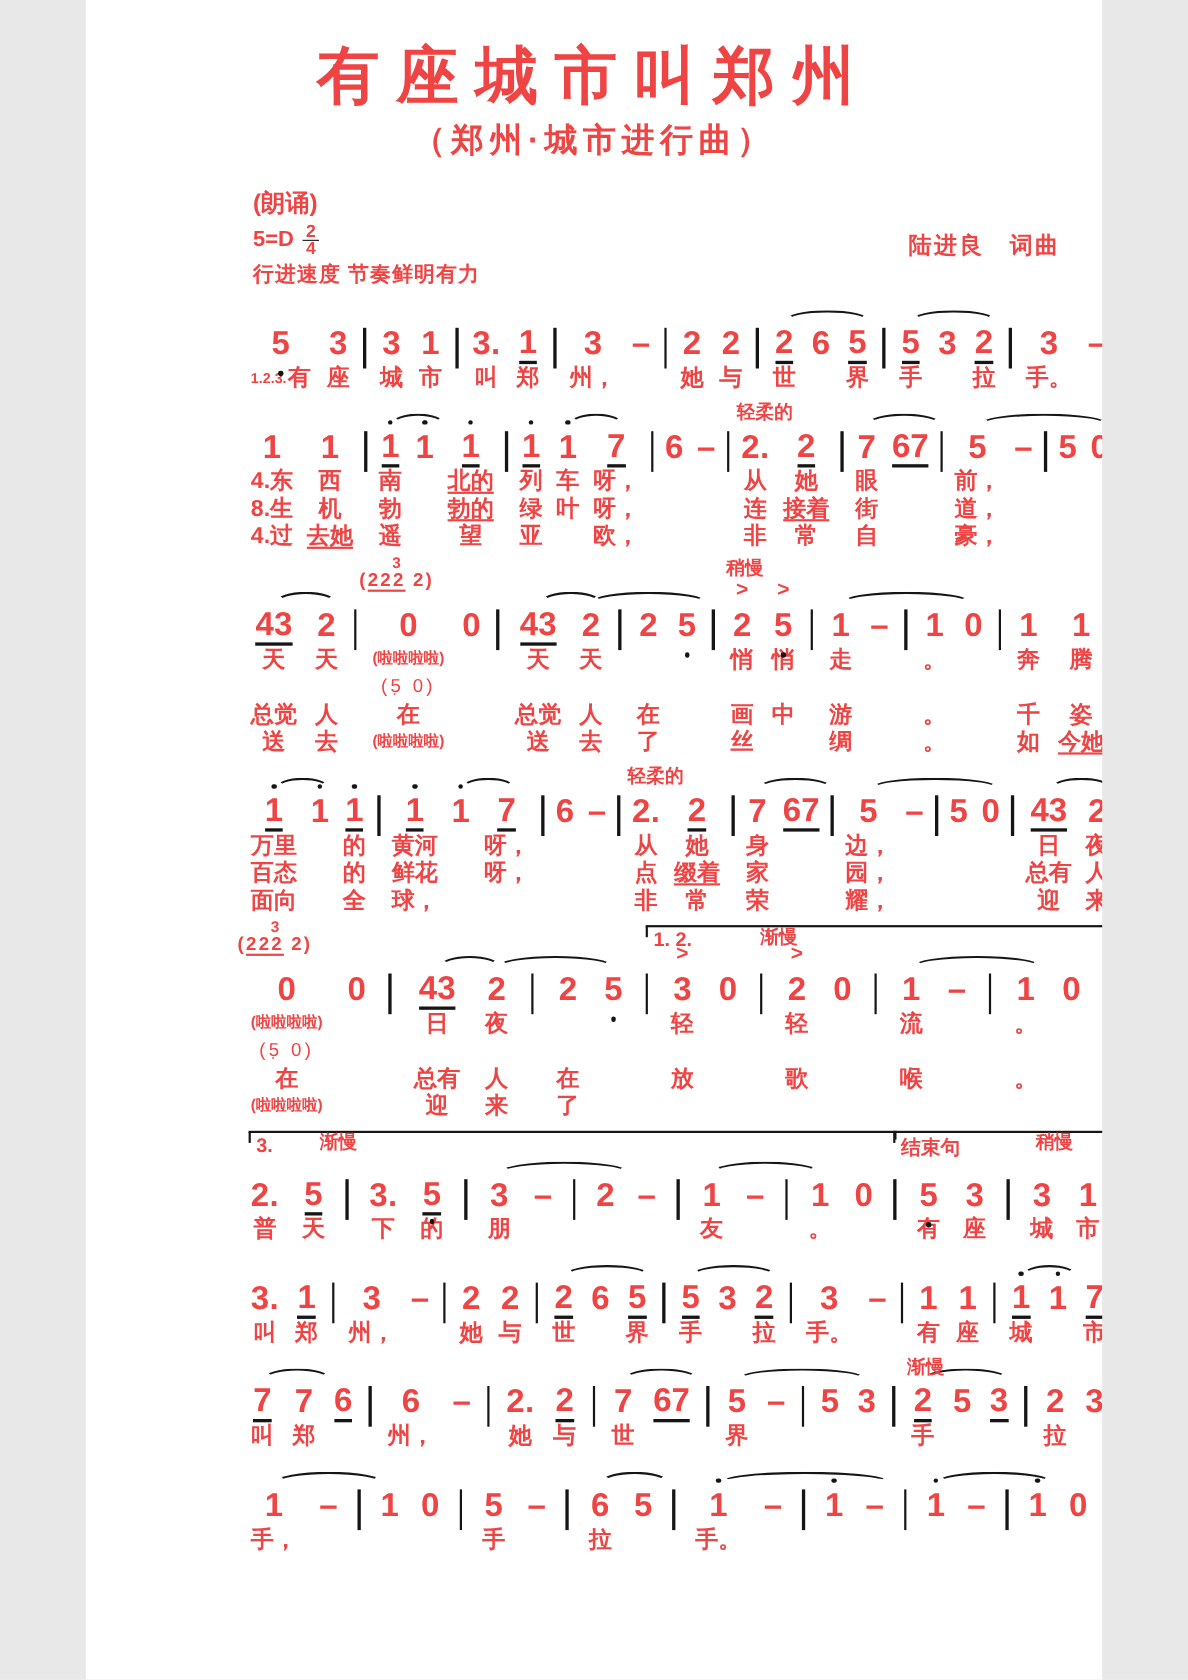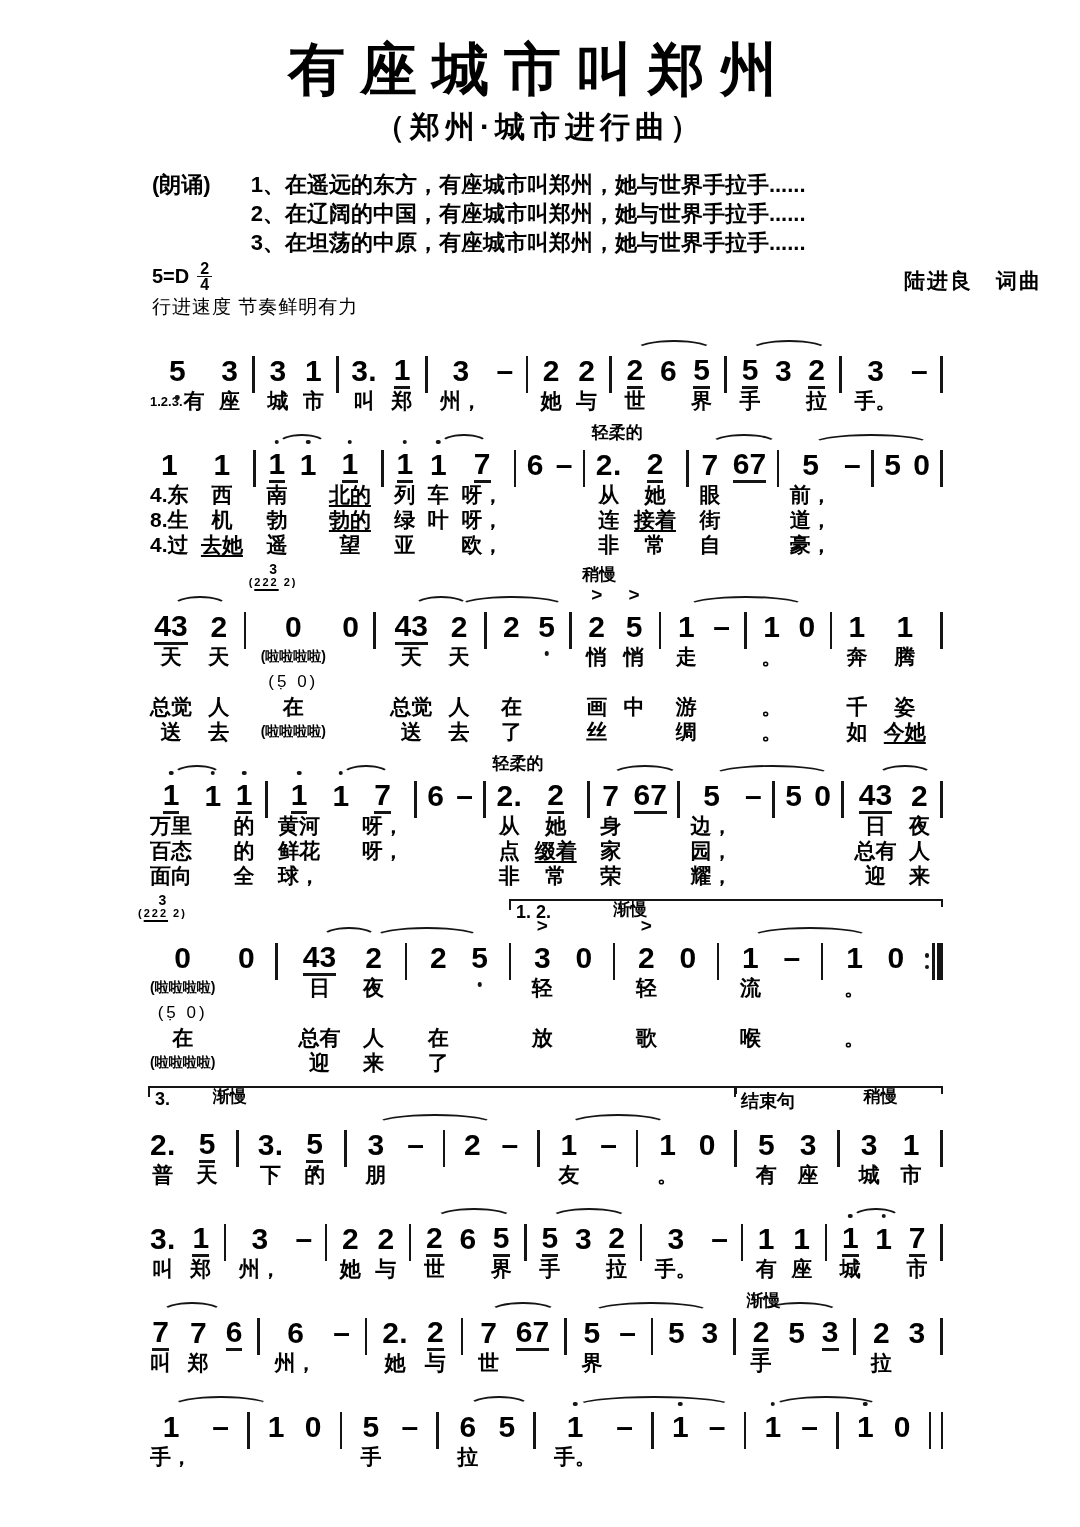--- a/index.html
+++ b/index.html
@@ -1,31 +1,31 @@
 <!DOCTYPE html>
 <html><head>
 <meta charset="utf-8">
 <style>
   html,body{margin:0;padding:0;background:#e8e8e8;}
-  .page{position:relative;width:1080px;height:1527px;background:#ffffff;color:#000000;
+  .page{position:relative;width:924px;height:1527px;background:#ffffff;color:#ef4444;
     font-family:"Liberation Sans",sans-serif;overflow:hidden;margin:0 auto;}
   
   .hdr{padding-top:38px;}
   .title{text-align:center;font-size:57px;font-weight:900;letter-spacing:15px;line-height:1.1;}
   .subtitle{text-align:center;font-size:30px;font-weight:800;letter-spacing:5px;margin-top:6px;}
-  .recite{display:flex;margin:22px 20px 0 152px;font-size:22px;font-weight:600;line-height:29px;gap:36px;}
+  .recite{display:flex;margin:22px 20px 0 152px;font-size:22px;font-weight:600;line-height:29px;}
   .recite .rlabel{white-space:nowrap;margin-right:4px;}
   .recite .rlines div{white-space:nowrap;}
   .meta{position:relative;margin:4px 30px 0 152px;height:62px;}
   .keysig{position:absolute;left:0;top:0;font-size:20px;font-weight:700;display:flex;align-items:center;}
   .frac{display:inline-flex;flex-direction:column;align-items:center;margin-left:8px;font-size:16px;line-height:15px;}
   .frac i{font-style:normal;padding:0 3px;}
   .frac i:first-child{border-bottom:1.8px solid #151515;}
   .credit{position:absolute;right:8px;top:6px;font-size:21px;font-weight:600;letter-spacing:2px;}
-  .tempo{position:absolute;left:0;top:33px;font-size:19px;font-weight:400;letter-spacing:1px;text-align:center;}
+  .tempo{position:absolute;left:0;top:33px;font-size:19px;font-weight:700;letter-spacing:1px;text-align:center;}
   
   .score{margin-left:148px;width:795px;}
   .line-wrap{position:relative;padding-top:30px;margin-bottom:3px;}
   .m-line{display:flex;justify-content:space-between;align-items:flex-start;}
   .cell{position:relative;display:flex;flex-direction:column;align-items:center;padding:0 2px;}
   .note{position:relative;display:flex;align-items:flex-end;font-size:30px;font-weight:700;
     line-height:36px;height:36px;}
   .note.u{border-bottom:3px solid #151515;height:33px;line-height:33px;}
   .ch{position:relative;display:inline-block;min-width:16px;text-align:center;}
   .ch.aug{min-width:9px;font-weight:900;}
@@ -39,46 +39,41 @@
   .bar-rep .rd b{width:4.5px;height:4.5px;border-radius:50%;background:#151515;}
   .bar-rep .thin{width:2.6px;height:37px;background:#151515;margin-right:2.5px;}
   .bar-rep .thick{width:5.5px;height:37px;background:#151515;}
   .lbl{position:absolute;top:-26px;left:-2px;font-size:17px;font-weight:700;white-space:nowrap;z-index:3;}
   .cell.hasacc .lbl{top:-46px;}
   .acc{position:absolute;top:-25px;left:50%;transform:translateX(-50%);font-size:19px;font-weight:900;z-index:3;}
   .arc{position:absolute;top:-13px;left:55%;height:15px;border:2.4px solid transparent;
     border-top-color:#151515;border-radius:100% 100% 0 0;z-index:2;pointer-events:none;}
   .cue{position:absolute;top:-47px;left:-10px;text-align:center;white-space:nowrap;z-index:3;line-height:1;}
   .cue .tup{font-size:14px;font-weight:700;display:block;margin-bottom:1px;}
-  .cue .cuetxt{font-size:11px;font-weight:700;letter-spacing:2px;}
+  .cue .cuetxt{font-size:17px;font-weight:700;letter-spacing:2px;}
   .cue u,.ly u{text-decoration-thickness:2px;text-underline-offset:3px;}
   .ly{height:25px;font-size:21px;font-weight:600;white-space:nowrap;display:flex;align-items:center;justify-content:center;}
   .ly.sm{font-size:14px;letter-spacing:0;}
   .ly.cuely{font-size:17px;font-weight:400;letter-spacing:3px;}
   .ly .pfx{font-size:13px;font-weight:600;margin-right:1px;letter-spacing:0;}
   .volta{position:absolute;top:7px;height:13px;border-top:2.4px solid #151515;z-index:4;}
   .volta:before{content:"";position:absolute;left:0;top:-1px;width:2.4px;height:10px;background:#151515;}
   .volta:after{content:"";position:absolute;right:0;top:-1px;width:2.4px;height:7px;background:#151515;}
   .vl{position:absolute;left:7px;top:1px;font-size:18px;font-weight:700;white-space:nowrap;}
   .vl2{position:absolute;top:-3px;font-size:17px;font-weight:700;white-space:nowrap;}
 </style>
 </head>
 <body>
 
 <div class="page">
   <div class="hdr">
     <div class="title">有座城市叫郑州</div>
     <div class="subtitle">（郑州·城市进行曲）</div>
     <div class="recite">
       <div class="rlabel">(朗诵)</div>
-      <div class="rlines">
-        <div>1、在遥远的东方，有座城市叫郑州，她与世界手拉手......</div>
-        <div>2、在辽阔的中国，有座城市叫郑州，她与世界手拉手......</div>
-        <div>3、在坦荡的中原，有座城市叫郑州，她与世界手拉手......</div>
-      </div>
     </div>
     <div class="meta">
       <div class="keysig">
         <span>5=D</span>
         <span class="frac">
             <i>2</i>
             <i>4</i>
           </span>
       </div>
       <div class="credit">陆进良　词曲</div>

